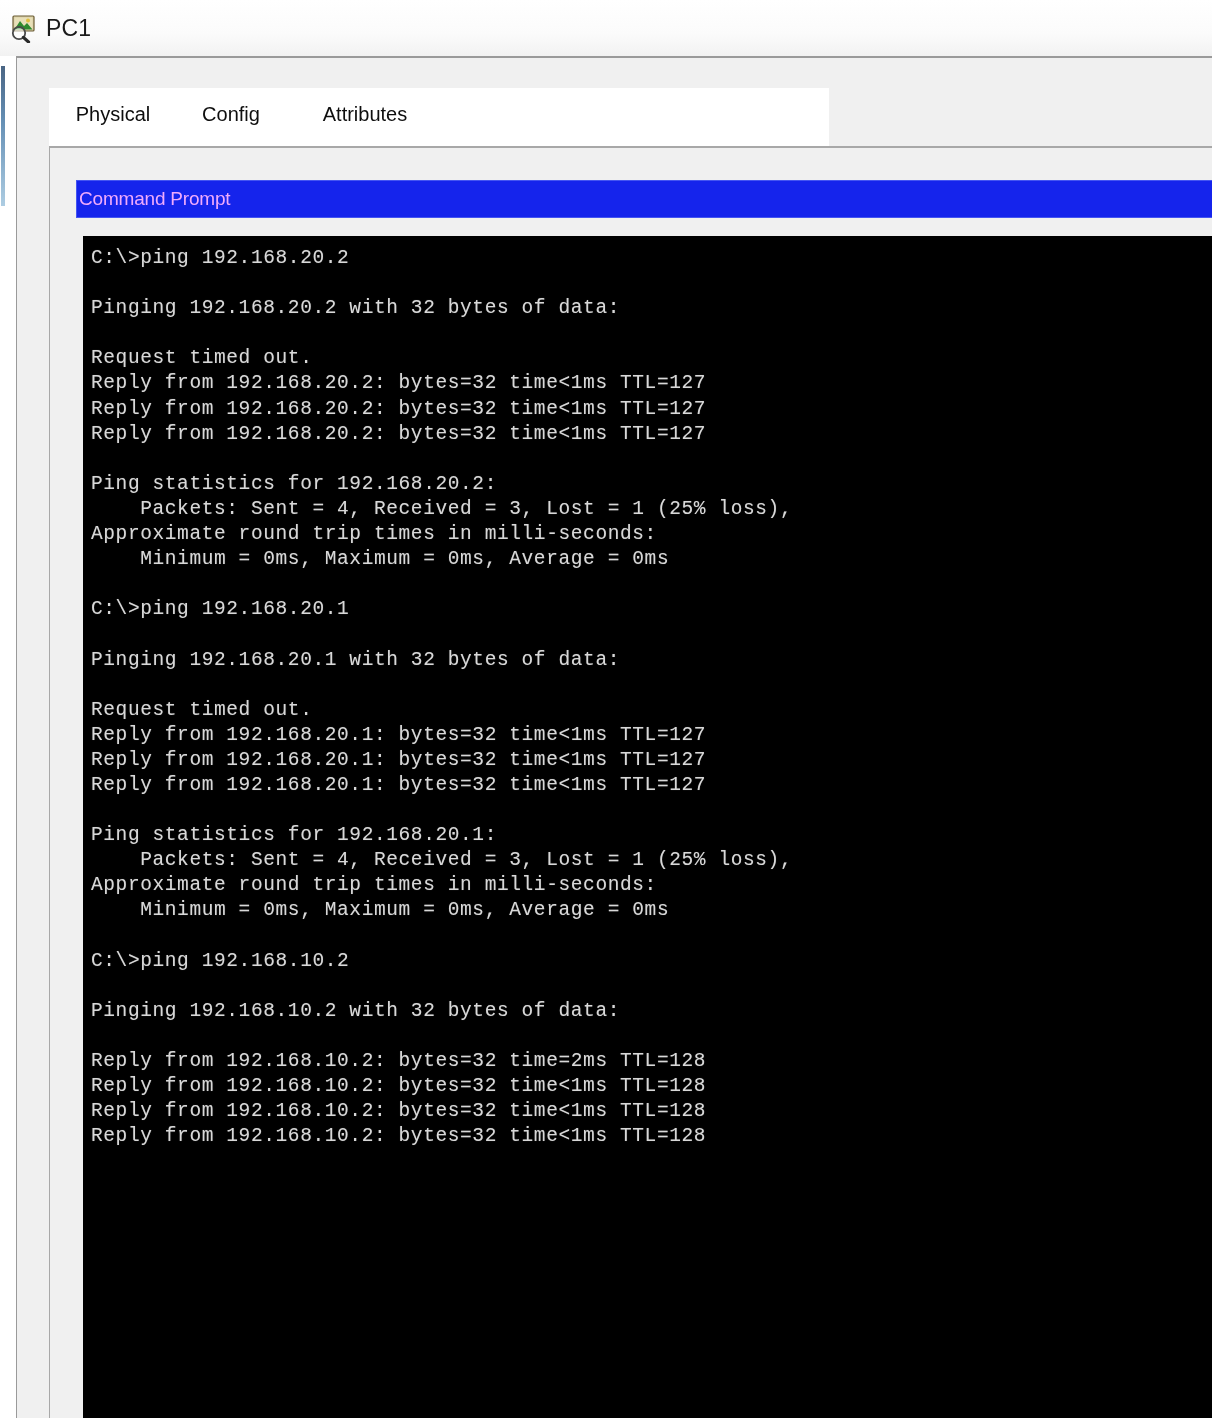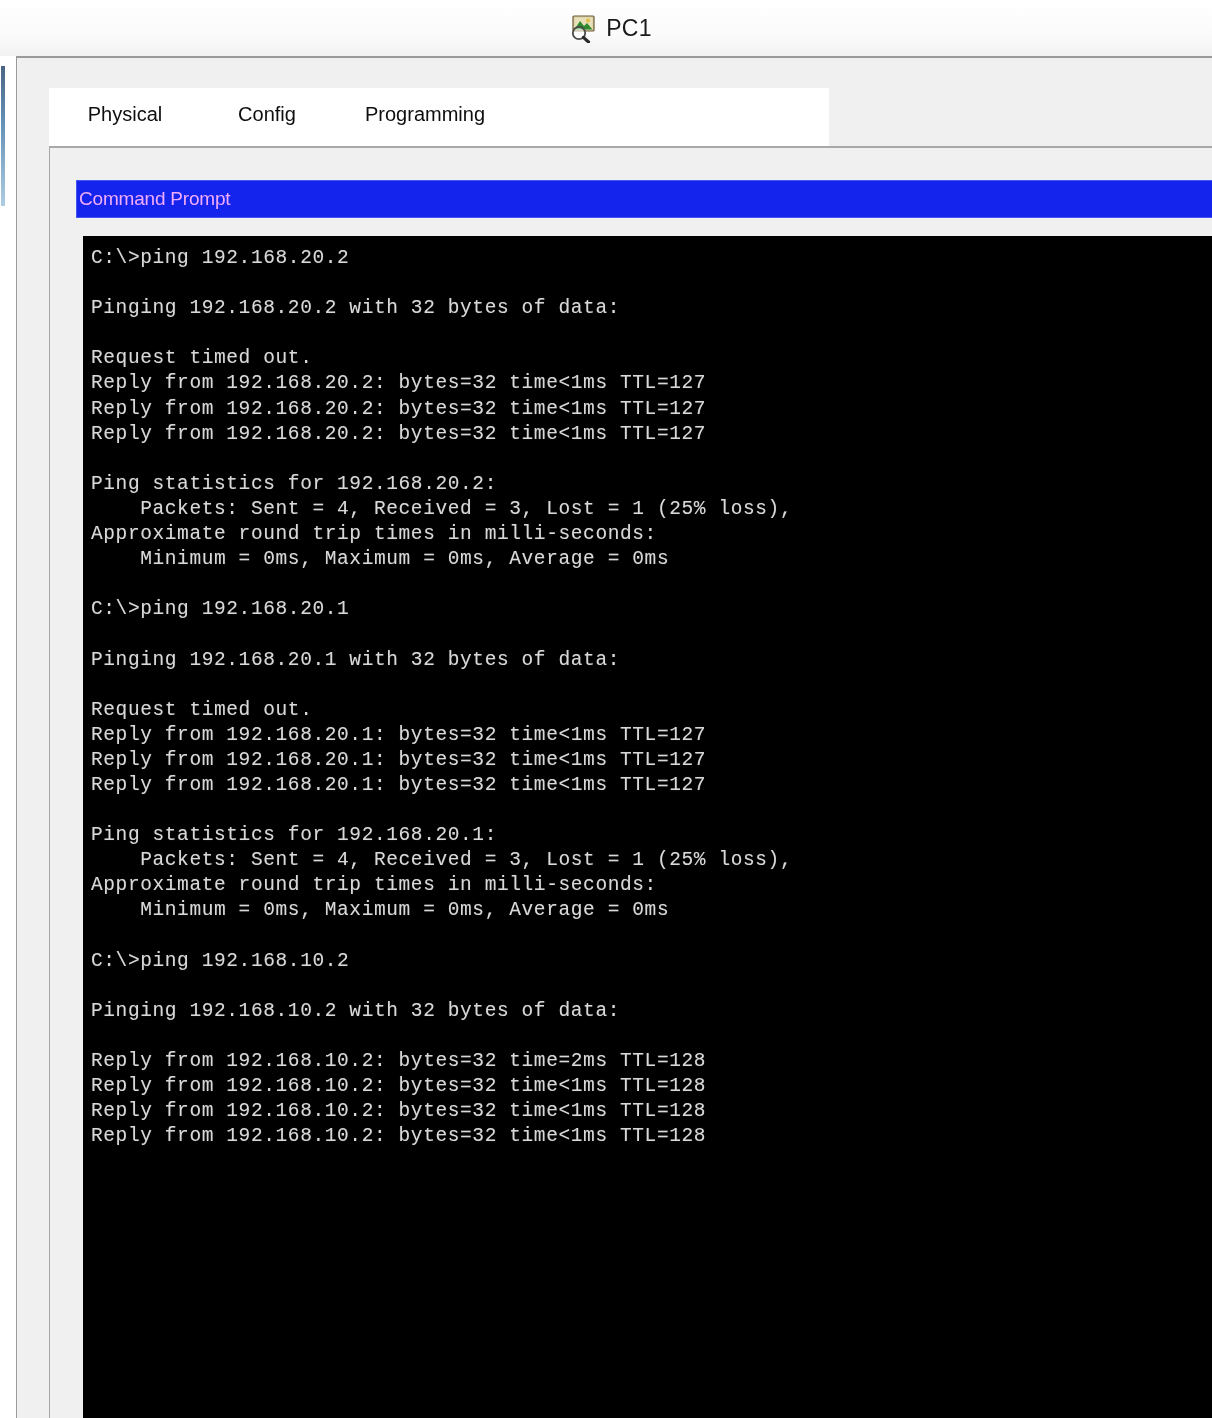--- a/index.html
+++ b/index.html
@@ -19,21 +19,20 @@
   #title-row {
     position: absolute;
     left: 0; top: 0;
     width: 1212px;
     height: 56px;
     background: linear-gradient(to bottom, #ffffff 0%, #fbfbfb 60%, #f2f2f2 100%);
     display: flex;
     align-items: center;
     padding-left: 8px;
     box-sizing: border-box;
-    justify-content: center;
   }
   #title-icon {
     width: 30px; height: 30px;
     position: relative;
     flex: 0 0 auto;
     margin-right: 8px;
   }
   #title-text {
     font-size: 23px;
     color: #1a1a1a;
@@ -74,21 +73,21 @@
     box-sizing: border-box;
   }
   .tab {
     position: relative;
     height: 58px;
     display: flex;
     align-items: center;
     justify-content: center;
     font-size: 20px;
     color: #0e0e0e;
-    padding: 0 12px;
+    padding: 0 0;
     cursor: default;
     white-space: nowrap;
   }
   .tab-label { position: relative; top: -3px; }
   .tab.t-physical   { width: 128px; }
   .tab.t-config     { width: 108px; text-align: center; }
   .tab.t-desktop    { width: 130px; }
   .tab.t-programming{ width: 160px; }
   .tab.t-attributes { width: 140px; }
   .tab.active::after {
@@ -178,21 +177,21 @@
   <div id="frame-accent"></div>
 
   <div id="tab-strip">
     <div class="tab t-physical">
         <span class="tab-label">Physical</span>
       </div>
     <div class="tab t-config">
         <span class="tab-label">Config</span>
       </div>
     <div class="tab t-programming">
-        <span class="tab-label">Programming</span>
+        <span class="tab-label">Attributes</span>
       </div>
   </div>
 
   <div id="inner-panel">
 
     <div id="cp-header">
       <span id="cp-header-title">Command Prompt</span>
     </div>
 
     <div id="terminal">

